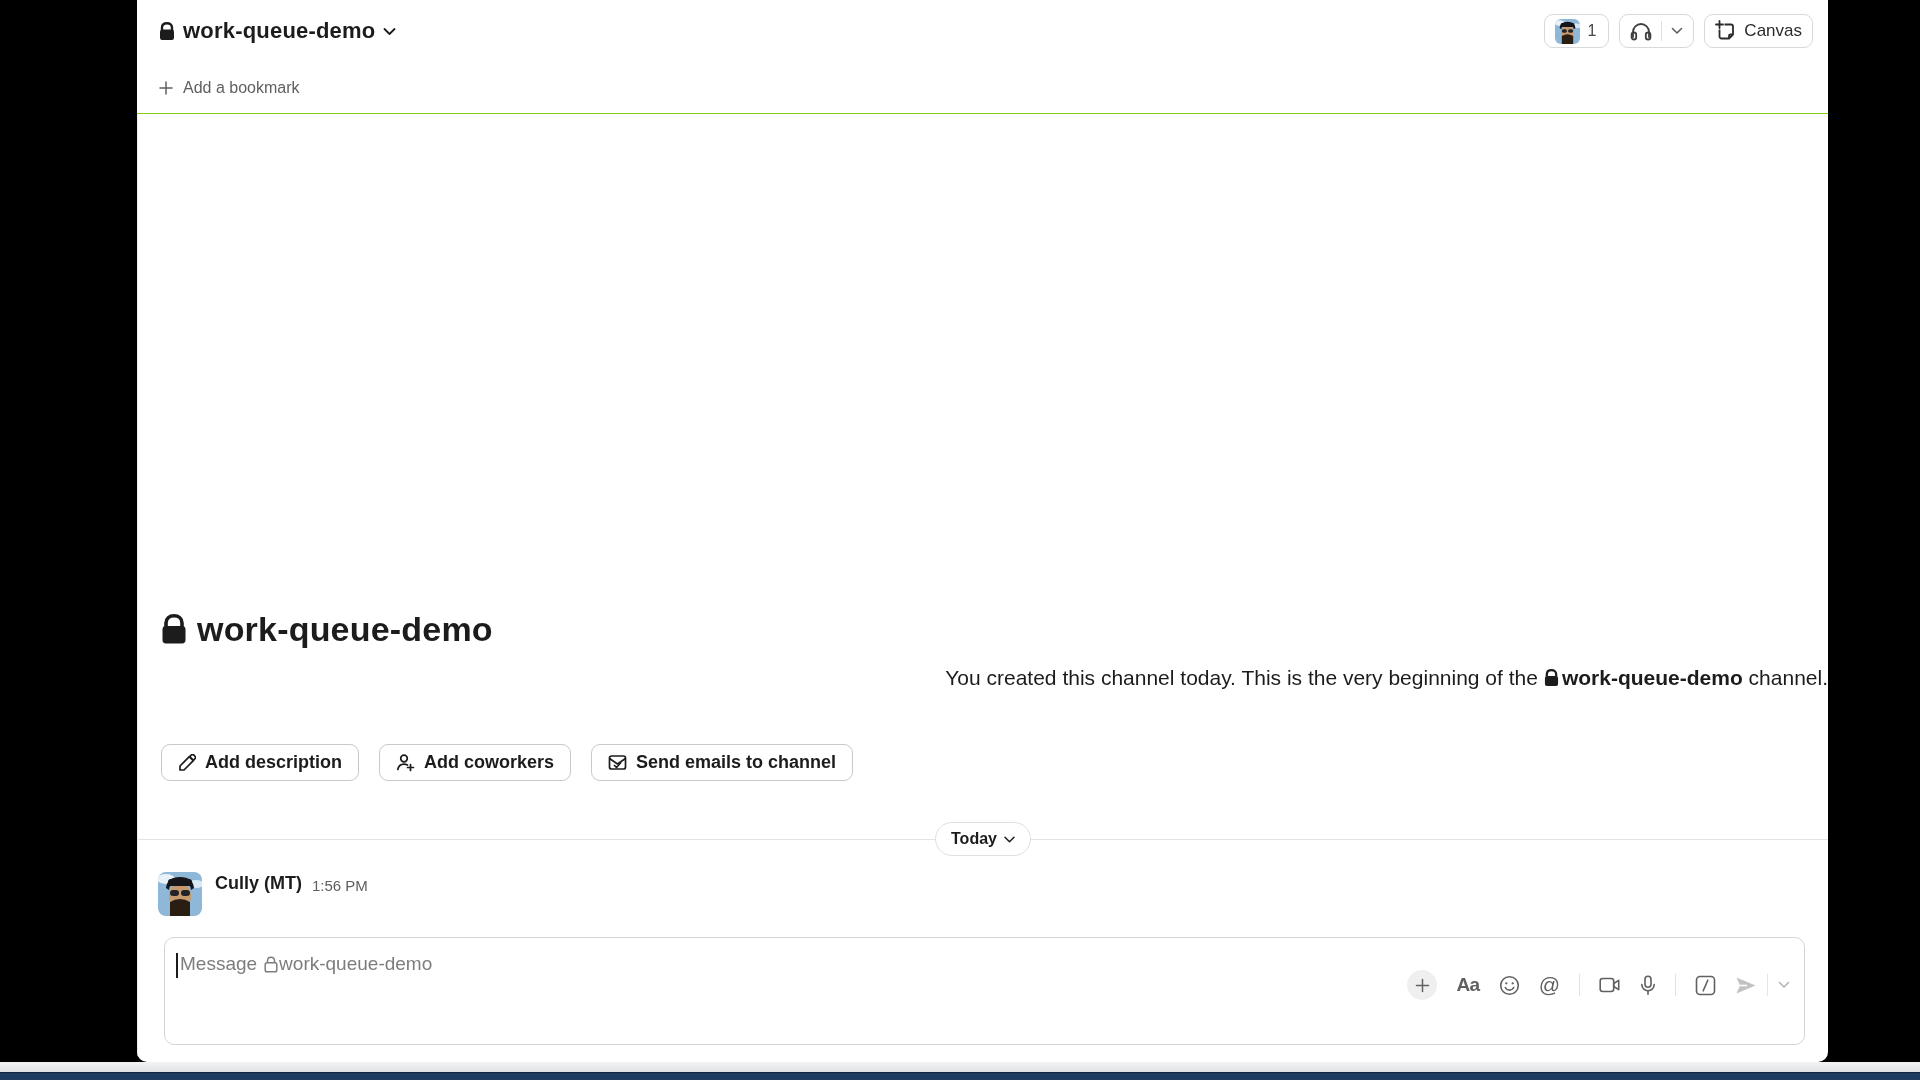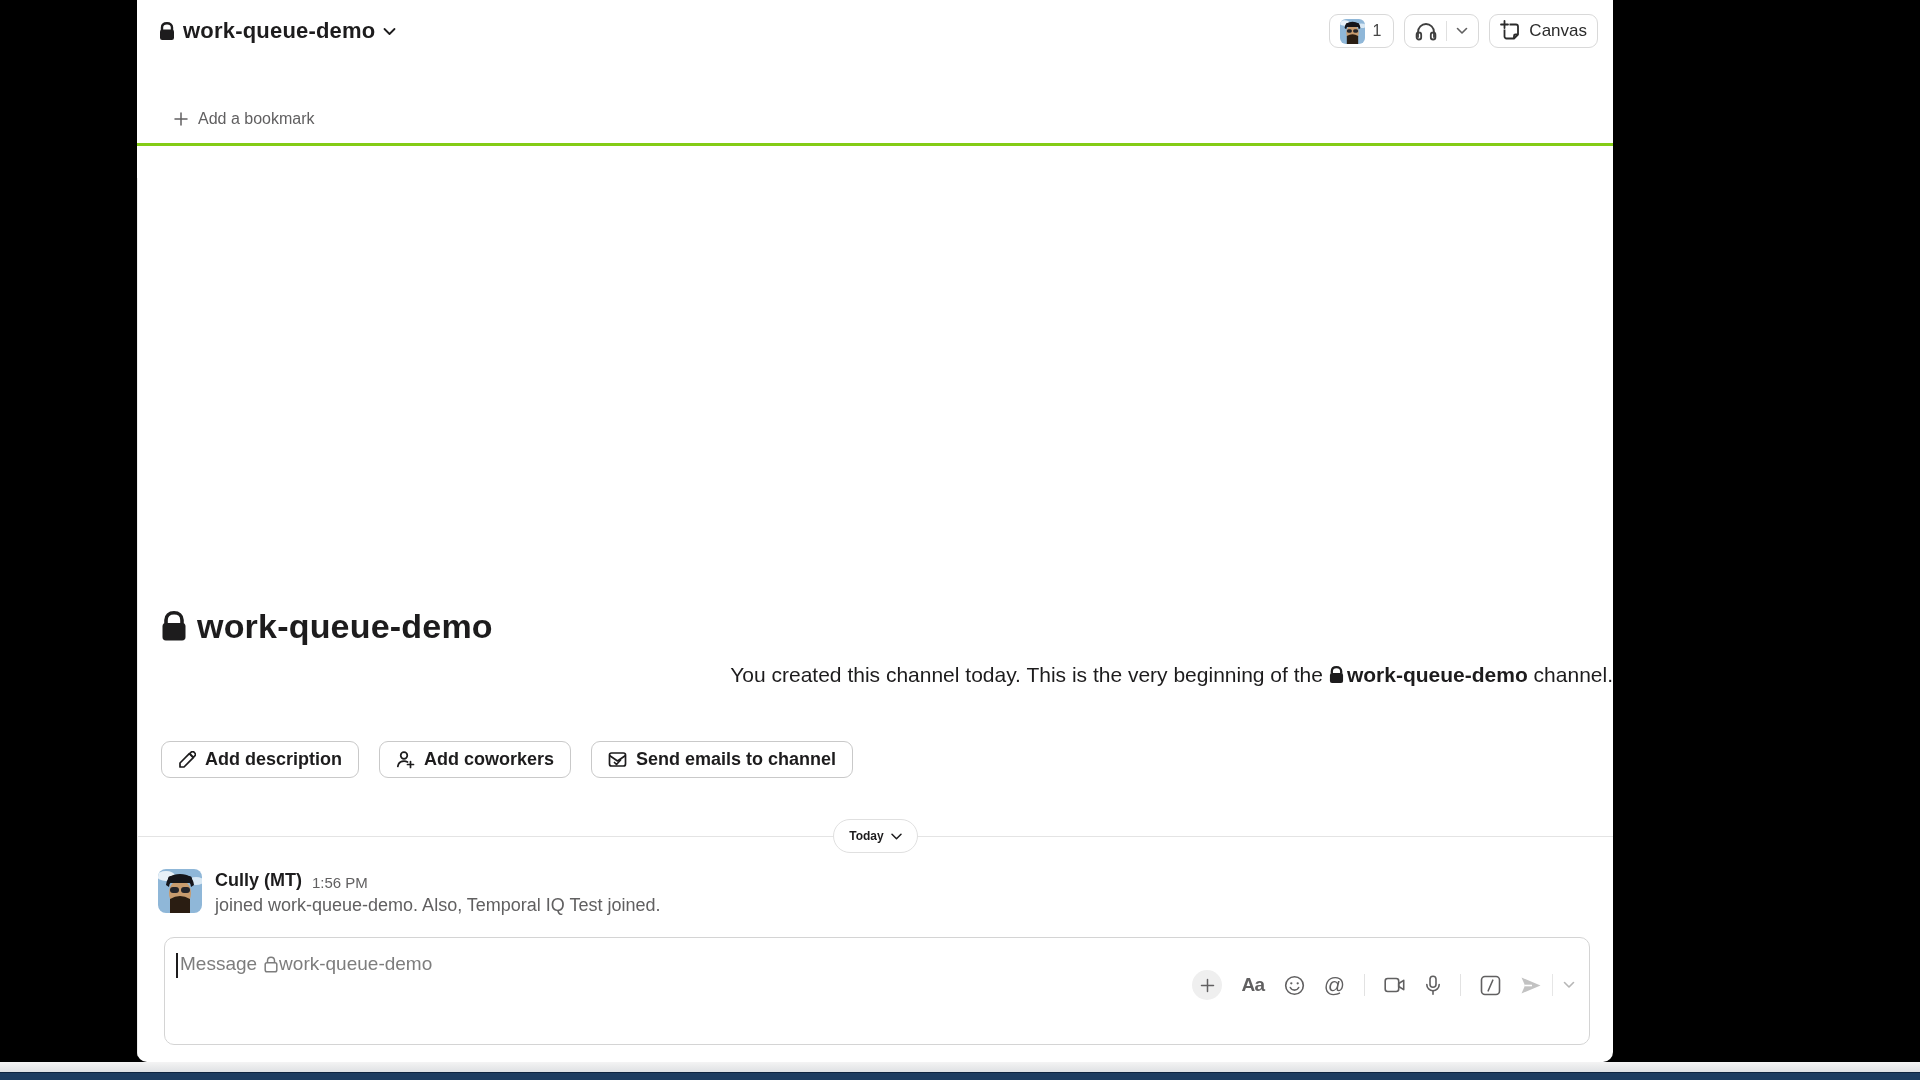--- a/index.html
+++ b/index.html
@@ -1,37 +1,37 @@
 <!DOCTYPE html>
 <html><head>
 <meta charset="utf-8">
 <style>
   html,body{margin:0;padding:0;background:#000;}
   *{box-sizing:border-box;}
   .stage{position:relative;width:1920px;height:1080px;background:#000;overflow:hidden;
          font-family:"Liberation Sans","DejaVu Sans",sans-serif;color:#1d1c1d;}
-  .window{position:absolute;left:137px;top:0;width:1476px;height:1062px;background:#fff;
-          border-radius:0 0 10px 10px;display:flex;flex-direction:column;overflow:hidden;gap:32px;}
+  .window{position:absolute;left:137px;top:0;width:1691px;height:1062px;background:#fff;
+          border-radius:0 0 10px 10px;display:flex;flex-direction:column;overflow:hidden;}
 
   
   .channel-header{height:62px;flex:0 0 auto;display:flex;align-items:center;
                   padding:0 15px 0 22px;}
   .title-group{display:flex;align-items:center;gap:8px;cursor:pointer;}
   .channel-title{font-size:22px;font-weight:900;letter-spacing:.2px;}
   .hdr-right{margin-left:auto;display:flex;align-items:center;gap:10px;}
   .hdr-btn{display:flex;align-items:center;border:1px solid #d9d9d9;border-radius:9px;
            height:34px;padding:0 10px;background:#fff;gap:7px;font-size:16px;color:#3f3f3f;}
   .hdr-btn .avatar-sm{width:25px;height:25px;border-radius:6px;overflow:hidden;flex:0 0 auto;}
   .member-count{font-size:16px;color:#464646;padding-right:2px;}
   .huddle-divider{width:1px;height:20px;background:#e0e0e0;margin:0 2px;}
   .canvas-label{font-size:17px;color:#2b2b2b;}
 
   
   .bookmarks-bar{height:52px;flex:0 0 auto;display:flex;align-items:center;gap:10px;
-                 padding-left:37px;border-bottom:3px solid #84cc16;color:#616061;font-size:16px;
+                 padding-left:22px;border-bottom:1px solid #84cc16;color:#616061;font-size:16px;
                  cursor:pointer;}
 
   
   .main{flex:1 1 auto;display:flex;flex-direction:column;border-left:1px solid #ebebeb;
         min-height:0;}
   .intro{margin-top:auto;padding-left:23px;}
   .intro-title{display:flex;align-items:center;gap:10px;}
   .intro-title h1{margin:0;font-size:34px;font-weight:900;letter-spacing:.2px;}
   .intro-desc{margin-top:15px;font-size:21px;line-height:27px;color:#1d1c1d;text-align:right;}
   .intro-desc b{font-weight:700;}
@@ -40,21 +40,21 @@
   .action-btn{display:flex;align-items:center;gap:9px;height:37px;padding:0 16px;
               border:1px solid #c9c9c9;border-radius:9px;background:#fff;font-size:18px;
               font-weight:700;color:#1d1c1d;cursor:pointer;margin-top:28px;}
 
   
   .date-divider{position:relative;margin-top:41px;height:34px;display:flex;align-items:center;
                 justify-content:center;}
   .date-divider .line{position:absolute;left:0;right:0;top:50%;height:1px;background:#e4e4e4;}
   .date-pill{position:relative;display:flex;align-items:center;gap:7px;height:34px;
              padding:0 15px;background:#fff;border:1px solid #e0e0e0;border-radius:24px;
-             font-size:12px;font-weight:700;cursor:pointer;}
+             font-size:16px;font-weight:700;cursor:pointer;}
 
   
   .message-row{display:flex;margin:16px 20px 0 20px;}
   .avatar{width:44px;height:44px;border-radius:8px;overflow:hidden;flex:0 0 auto;cursor:pointer;}
   .msg-body{margin-left:13px;padding-top:1px;}
   .msg-head{display:flex;align-items:flex-end;gap:10px;}
   .msg-author{font-size:18px;font-weight:800;cursor:pointer;}
   .msg-time{font-size:15px;color:#616061;cursor:pointer;}
   .msg-text{margin-top:4px;font-size:18px;color:#616061;}
 
@@ -236,21 +236,20 @@
               <rect x="12" y="18" width="9" height="6" rx="3" fill="#23242a"></rect>
               <rect x="23" y="18" width="9" height="6" rx="3" fill="#23242a"></rect>
               <path d="M12 30 Q22 24 32 30 L32 44 L12 44 Z" fill="#2a1d12"></path>
             </svg>
         </span>
         <div class="msg-body">
           <div class="msg-head">
             <span class="msg-author">Cully (MT)</span>
             <span class="msg-time">1:56 PM</span>
           </div>
-          <div class="msg-text">joined work-queue-demo. Also, Temporal IQ Test joined.</div>
         </div>
       </div>
 
       <div class="composer">
         <div class="composer-input">
           <span class="caret"></span>
           <span class="placeholder">
             <span>Message</span>
               <span class="ph-lock">
                 <svg width="14" height="17" viewBox="0 0 14 17">

